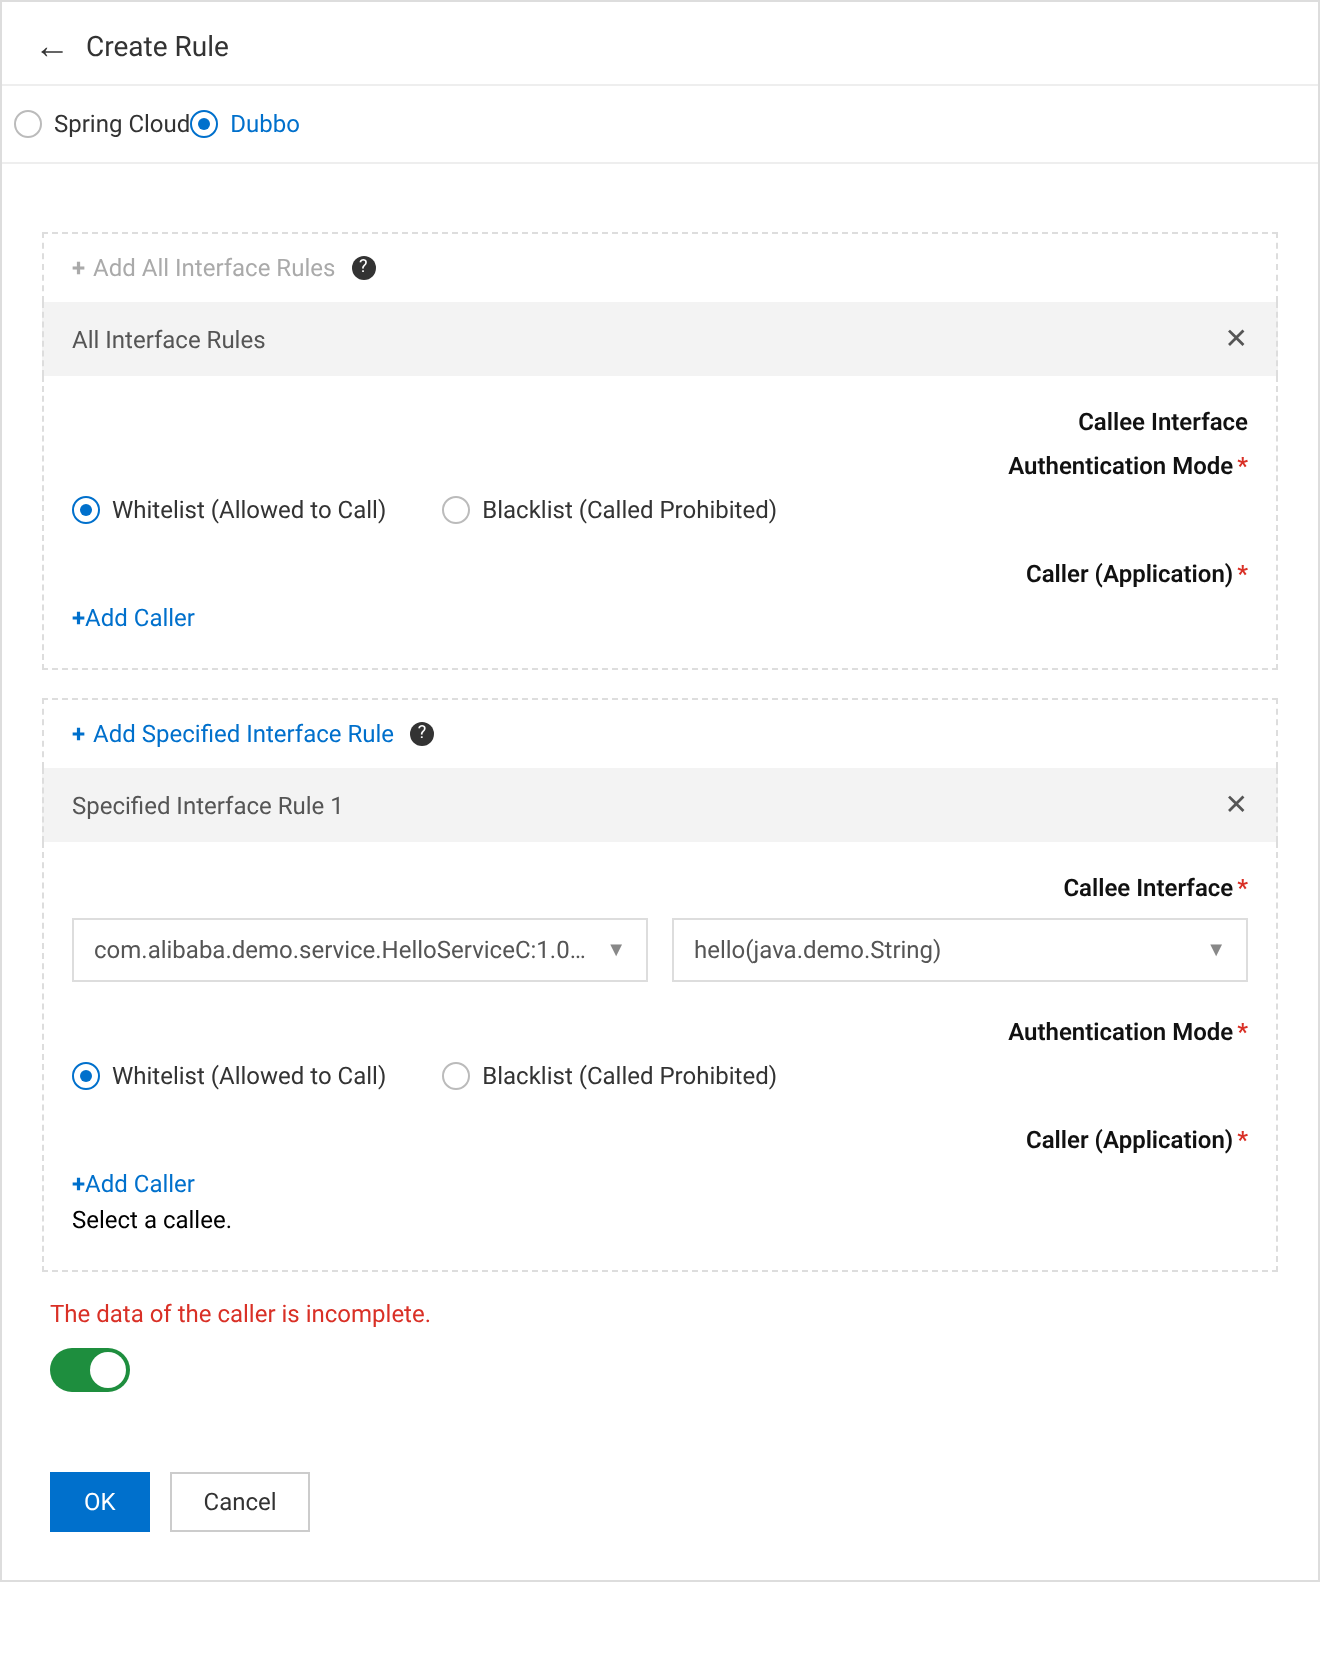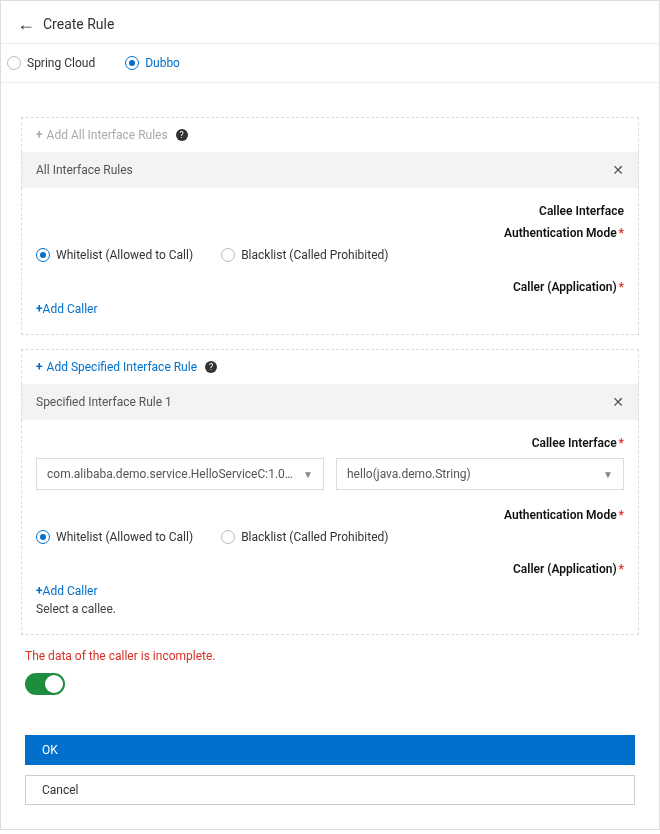--- a/index.html
+++ b/index.html
@@ -21,21 +21,20 @@
     color: #333;
   }
   .back-arrow {
     font-size: 18px;
     margin-right: 8px;
     cursor: pointer;
     color: #333;
   }
   .radio-row {
     display: flex;
-    gap: 30px;
     padding: 12px 6px;
     border-bottom: 1px solid #eee;
   }
   .radio-group {
     display: flex;
     align-items: center;
     gap: 6px;
     cursor: pointer;
   }
   .radio-outer {
@@ -169,21 +168,21 @@
     margin-left: 8px;
     flex-shrink: 0;
   }
   .select .select-text {
     white-space: nowrap;
     overflow: hidden;
     text-overflow: ellipsis;
   }
 
   .error-text {
-    color: #404040;
+    color: #000000;
     font-size: 12px;
     margin-top: 4px;
   }
 
   .global-error {
     color: #d93026;
     font-size: 12px;
     margin: 14px 0 10px;
     padding: 0 4px;
   }
@@ -210,21 +209,20 @@
     border-radius: 50%;
     position: absolute;
     top: 2px;
     right: 2px;
   }
 
   .button-row {
     display: flex;
     gap: 10px;
     padding: 40px 4px 14px;
-    flex-direction: column;
   }
   .btn {
     height: 30px;
     padding: 0 16px;
     font-size: 12px;
     cursor: pointer;
     display: flex;
     align-items: center;
     border: 1px solid #ccc;
     background: #fff;

